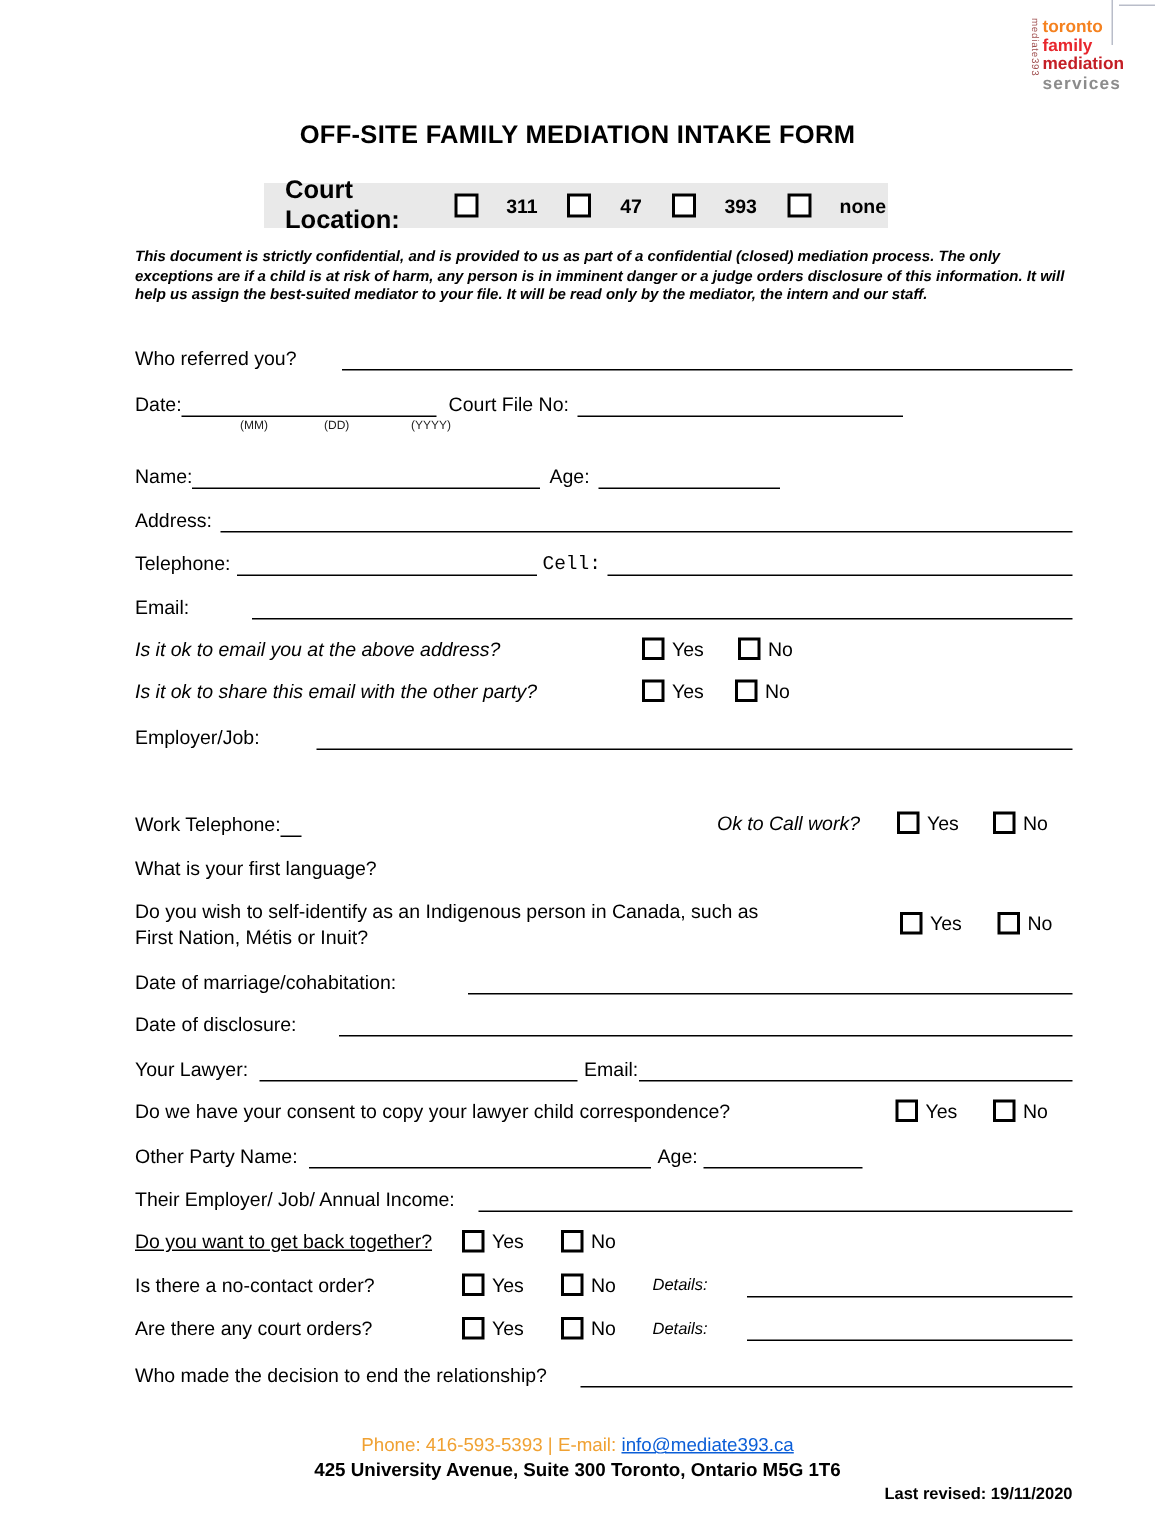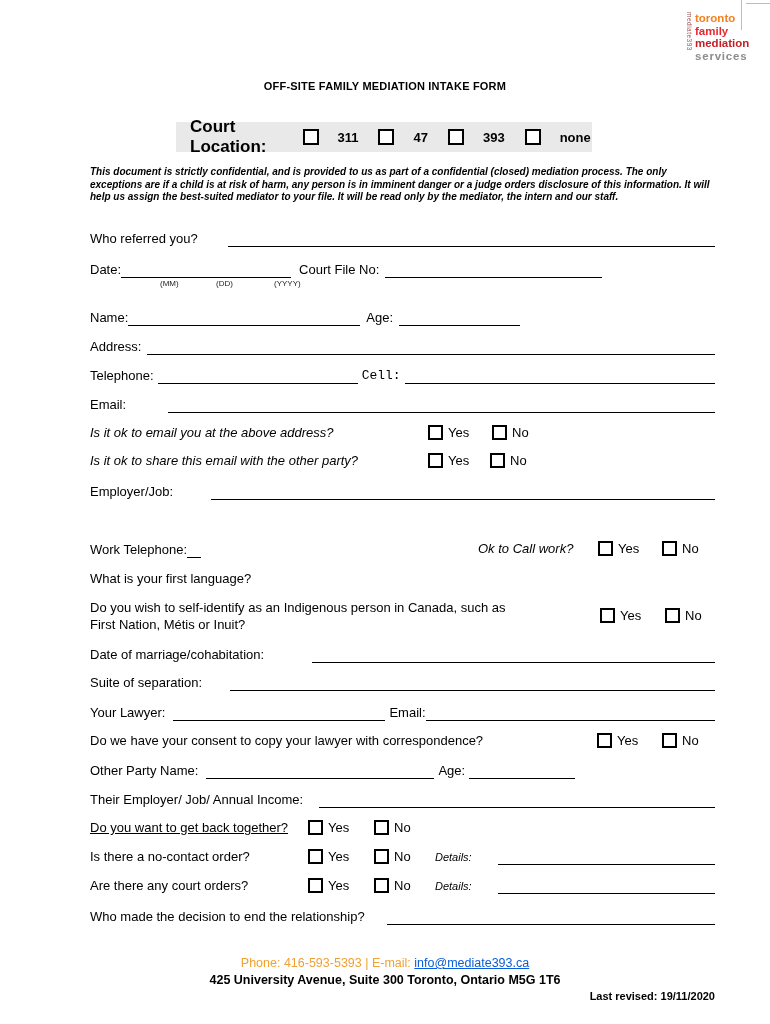--- a/index.html
+++ b/index.html
@@ -16,21 +16,21 @@
   .row { position:absolute; display:flex; align-items:flex-end; height:19px; }
   .line { border-bottom:1px solid #000; height:17px; }
   .fill { flex:1 1 auto; }
 
   .cbgrp { position:absolute; display:flex; align-items:center; gap:5px; height:18px; }
   .cb { width:15px; height:15px; border:2px solid #000; background:#fff; flex:0 0 auto; cursor:pointer; }
   .cbl { font-size:13px; }
 
   .title {
     position:absolute; left:0; right:0; top:80px; text-align:center;
-    font-weight:bold; font-size:11px; letter-spacing:.2px;
+    font-weight:bold; font-size:17px; letter-spacing:.2px;
   }
 
   .courtbar {
     position:absolute; left:176px; top:122px; width:416px; height:30px;
     background:#e9e9e9; display:flex; align-items:center; padding:0 14px;
   }
   .courtbar .bar-label { font-size:17px; font-weight:bold; margin-right:36px; }
   .courtbar .cgrp { display:flex; align-items:center; gap:19px; margin-right:20px; }
   .courtbar .cb { width:16px; height:16px; }
   .courtbar .cbl { font-weight:bold; }
@@ -196,32 +196,32 @@
     <span class="cb"></span>
     <span class="cbl">No</span>
   </span>
 
   <div class="row" style="left:90px; top:644px; width:625px;">
     <span class="lbl">Date of marriage/cohabitation:</span>
     <span class="line fill" style="margin-left:48px;"></span>
   </div>
 
   <div class="row" style="left:90px; top:672px; width:625px;">
-    <span class="lbl">Suite of separation:</span>
+    <span class="lbl">Date of disclosure:</span>
     <span class="line fill" style="margin-left:28px;"></span>
   </div>
 
   <div class="row" style="left:90px; top:702px; width:625px;">
     <span class="lbl">Your Lawyer:</span>
     <span class="line" style="width:212px; margin-left:8px;"></span>
     <span class="lbl" style="margin-left:4px;">Email:</span>
     <span class="line fill"></span>
   </div>
 
-  <span class="abs lbl" style="left:90px; top:732px;">Do we have your consent to copy your lawyer with correspondence?</span>
+  <span class="abs lbl" style="left:90px; top:732px;">Do we have your consent to copy your lawyer child correspondence?</span>
   <span class="cbgrp" style="left:597px; top:731px;">
     <span class="cb"></span>
     <span class="cbl">Yes</span>
   </span>
   <span class="cbgrp" style="left:662px; top:731px;">
     <span class="cb"></span>
     <span class="cbl">No</span>
   </span>
 
   <div class="row" style="left:90px; top:760px; width:485px;">

